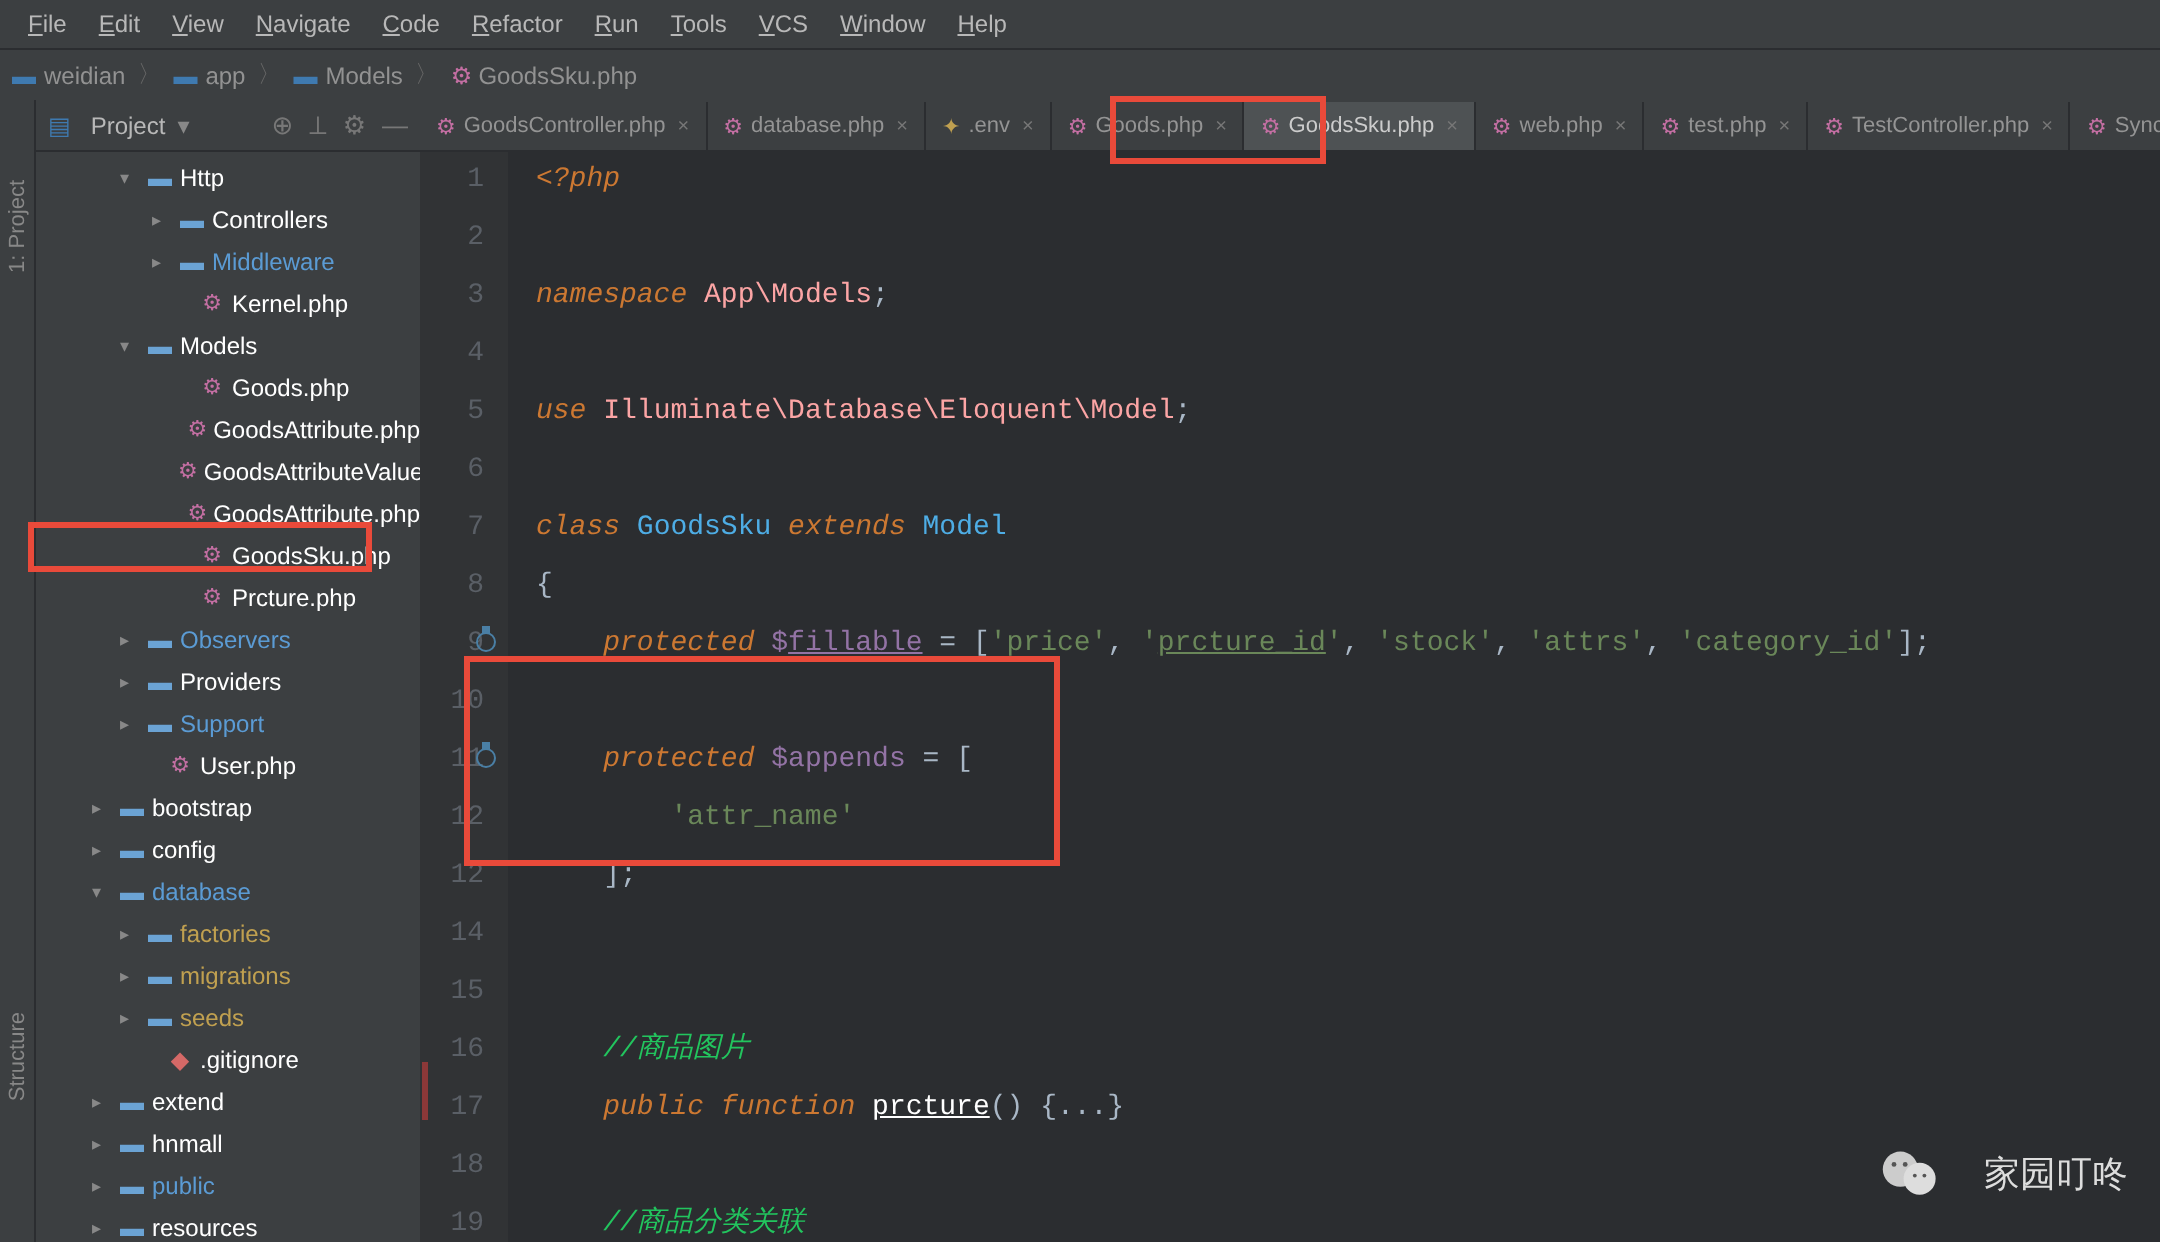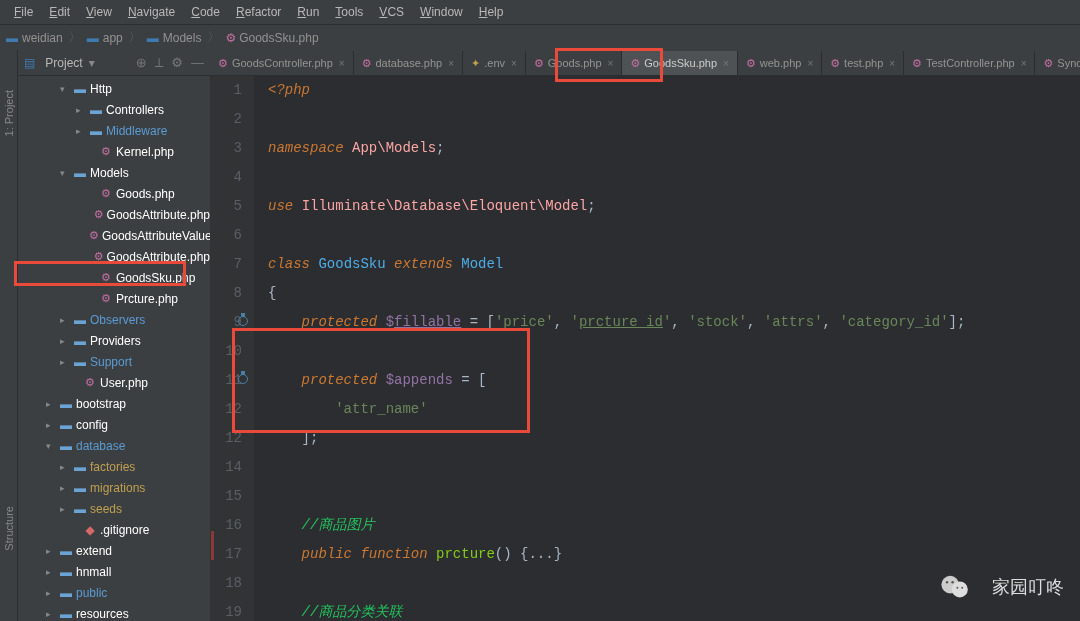--- a/index.html
+++ b/index.html
@@ -167,21 +167,21 @@
   white-space: pre;
   overflow: hidden;
 }
 .code .line { height: 29px; }
 .kw { color: #cc7832; font-style: italic; }
 .cls { color: #4eade5; }
 .ns { color: #fca5a5; }
 .var { color: #9373a5; }
 .str { color: #6a8759; }
 .com { color: #22c55e; font-style: italic; }
-.fn { color: #84cc16; }
+.fn { color: #ffffff; text-decoration: underline; }
 .hlbox1 {
   position: absolute;
   border: 3px solid #e94a3a;
   pointer-events: none;
 }
 .watermark {
   position: absolute;
   right: 16px;
   bottom: 22px;
   display: flex;

